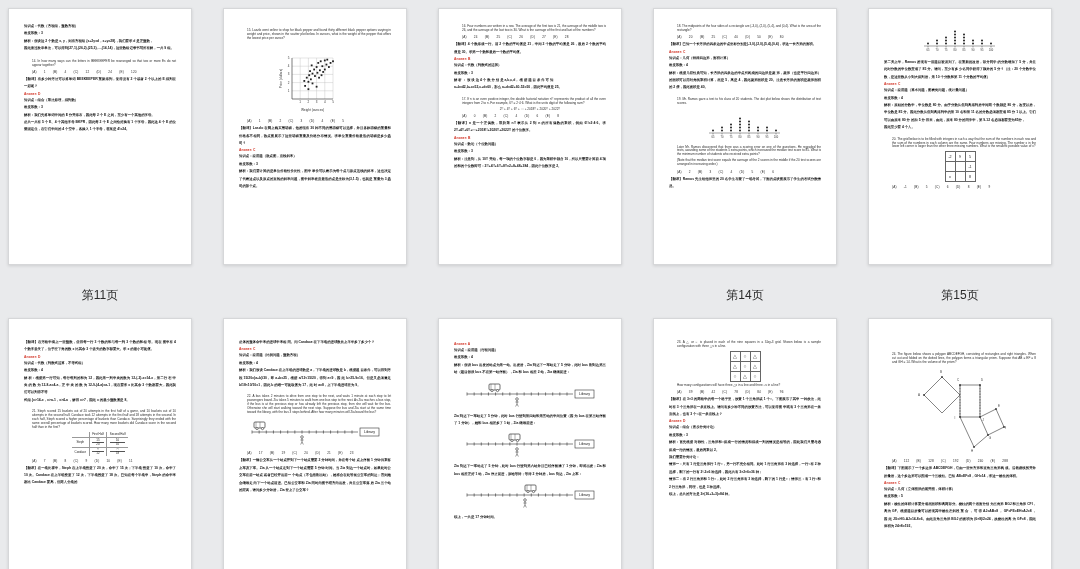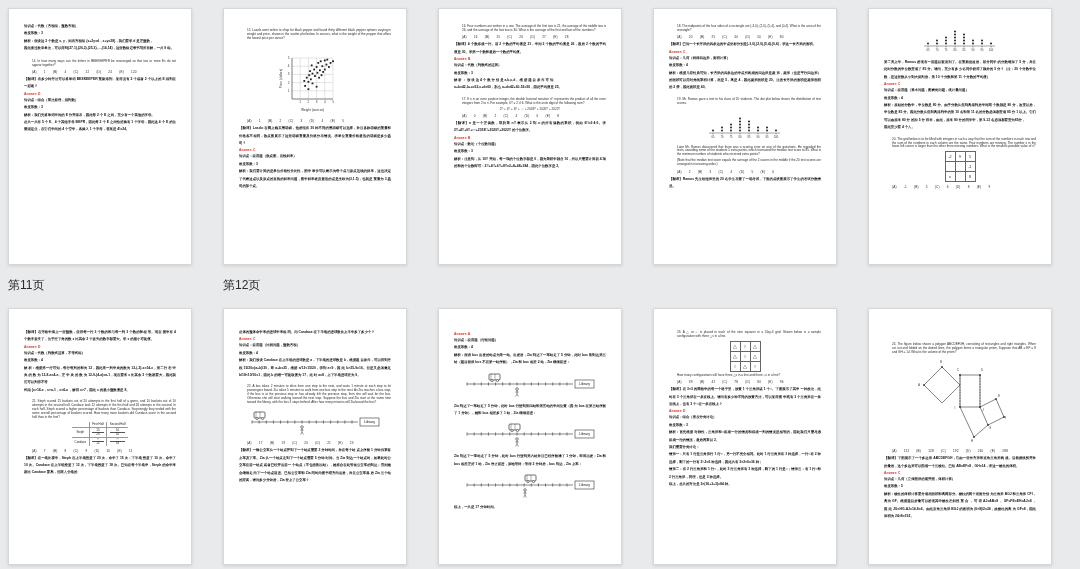--- a/index.html
+++ b/index.html
@@ -17,22 +17,22 @@
   }
   .cell{width:184px;}
   .page{
     width:184px;height:257px;background:#ffffff;
     border:1px solid #d6d7d9;box-sizing:border-box;
     box-shadow:0 1px 3px rgba(0,0,0,.12);
     overflow:hidden;
     padding:0 15px;
   }
   .page-label{
-    margin-top:12px;height:16px;line-height:16px;
-    text-align:left;font-size:12px;color:#2b2b2b;
+    margin-top:22px;height:16px;line-height:16px;
+    text-align:center;font-size:12px;color:#2b2b2b;
   }
   
   .cn{font-size:3.4px;line-height:7.4px;color:#141414;font-weight:600;margin:0;text-align:justify;}
   .en{font-size:3.1px;line-height:3.9px;color:#2a2a2a;margin:2px 0 0 8px;text-align:justify;}
   .opts{font-size:3.1px;line-height:4px;color:#2a2a2a;margin:2.5px 0 2px 8px;letter-spacing:.2px;word-spacing:6px;}
   .red{font-size:3.3px;line-height:6px;color:#d23325;font-weight:700;margin:0;}
   .eq{font-size:3.1px;line-height:5px;color:#2a2a2a;margin:1px 0;text-align:center;}
   .figwrap{text-align:center;margin:2px 0;}
   table.mini{border-collapse:collapse;margin:0 auto;}
   table.mini td{border:.4px solid #666;width:9px;height:9px;text-align:center;
@@ -130,21 +130,20 @@
             <text x="36.5" y="68" font-size="3.2" text-anchor="middle" fill="#333">Weight (ounces)</text>
             <text x="6" y="35.5" font-size="3.2" text-anchor="middle" fill="#333" transform="rotate(-90 6 35.5)">Price (dollars)</text>
           </svg></div>
         <p class="opts">(A) 1      (B) 2      (C) 3      (D) 4      (E) 5</p>
         <p class="cn">【翻译】Laszlo 在网上购买黑胡椒，他发现有 30 种不同的黑胡椒可以选择，并且各款胡椒的重量和价格各不相同，散点图展示了这些胡椒重量及价格分布情况。求单位重量价格最低的胡椒是多少盎司？</p>
         <p class="red">Answer: C</p>
         <p class="cn">知识点：应用题（散点图，直线斜率）</p>
         <p class="cn">难度系数：3</p>
         <p class="cn">解析：我们要计算的是单位价格性价比性，图中 单价可以表示为每个点与原点连线的斜率，这也决定了代表这点以及原点的直线的斜率问题，图中斜率坡度最低的点是坐标为(3,1.5)，也就是 重量为 3 盎司的那个点。</p>
       </div>
-      <div class="page-label">第12页</div>
     </div>
     <div class="cell">
       <div class="page">
         <div style="height: 14px;"></div>
         <p class="en">16. Four numbers are written in a row. The average of the first two is 21, the average of the middle two is 26, and the average of the last two is 30. What is the average of the first and last of the numbers?</p>
         <p class="opts">(A) 24      (B) 25      (C) 26      (D) 27      (E) 28</p>
         <p class="cn">【翻译】4 个数排成一行。前 2 个数的平均值是 21，中间 2 个数的平均值是 26，最后 2 个数的平均值是 30。求第一个数和最后一个数的平均值。</p>
         <p class="red">Answer: B</p>
         <p class="cn">知识点：代数（列数式的运算）</p>
         <p class="cn">难度系数：3</p>
@@ -210,20 +209,21 @@
             <circle cx="64" cy="19.5" r="1" fill="#222"></circle>
             <line x1="73" y1="25" x2="73" y2="26.5" stroke="#444" stroke-width="0.5"></line>
             <text x="73" y="30" font-size="2.6" text-anchor="middle" fill="#333">100</text>
             <circle cx="73" cy="22.5" r="1" fill="#222"></circle>
           </svg></div>
         <p class="en">Later Mr. Ramos discovered that there was a scoring error on one of the questions. He regraded the tests, awarding some of the students 5 extra points, which increased the median test score to 85. What is the minimum number of students who received extra points?</p>
         <p class="en">(Note that the median test score equals the average of the 2 scores in the middle if the 20 test scores are arranged in increasing order.)</p>
         <p class="opts">(A) 2      (B) 3      (C) 4      (D) 5      (E) 6</p>
         <p class="cn">【翻译】Ramos 先生给他班里的 20 名学生布置了一场考试，下面的点状图展示了学生的考试分数情况。</p>
       </div>
+      <div class="page-label">第14页</div>
     </div>
     <div class="cell">
       <div class="page">
         <div style="height: 10px;"></div>
         <div class="figwrap"><svg width="84" height="32" viewBox="0 0 84 32">
             <line x1="6" y1="25" x2="77" y2="25" stroke="#444" stroke-width="0.5"></line>
             <line x1="10" y1="25" x2="10" y2="26.5" stroke="#444" stroke-width="0.5"></line>
             <text x="10" y="30" font-size="2.6" text-anchor="middle" fill="#333">65</text>
             <circle cx="10" cy="22.5" r="1" fill="#222"></circle>
             <line x1="19" y1="25" x2="19" y2="26.5" stroke="#444" stroke-width="0.5"></line>
@@ -284,20 +284,21 @@
               <tr>
                 <td>x</td>
                 <td></td>
                 <td>8</td>
               </tr>
             </tbody>
           </table>
         </div>
         <p class="opts">(A) -1      (B) 5      (C) 6      (D) 8      (E) 9</p>
       </div>
+      <div class="page-label">第15页</div>
     </div>
     <div class="cell">
       <div class="page">
         <div style="height: 20px;"></div>
         <p class="cn">【翻译】在方格中填上一些整数，使得每一行 3 个数的和与每一列 3 个数的和相 等。现在 图中有 4 个数字丢失了，位于左下角的数 x 比其余 3 个丢失的数字都要大。求 x 的最小可能值。</p>
         <p class="red">Answer: D</p>
         <p class="cn">知识点：代数（列数式运算，不等式组）</p>
         <p class="cn">难度系数：4</p>
         <p class="cn">解 析：根据第一行可知，每行每列的和为 12，因此第一列中央的数为 12-(-2)-x=14-x，第二行 右 中 央 的 数 为 12-8-a=4-a，正 中 央 的 数 为 12-9-(4-a)=a-1，现在要求 x 比其余 3 个数都要大，因此我们可以列得不等</p>
         <p class="cn">式组 {x&gt;14-x，x&gt;a-1，x&gt;4-a ，解得 x&gt;7，因此 x 的最小整数值是 8。</p>

